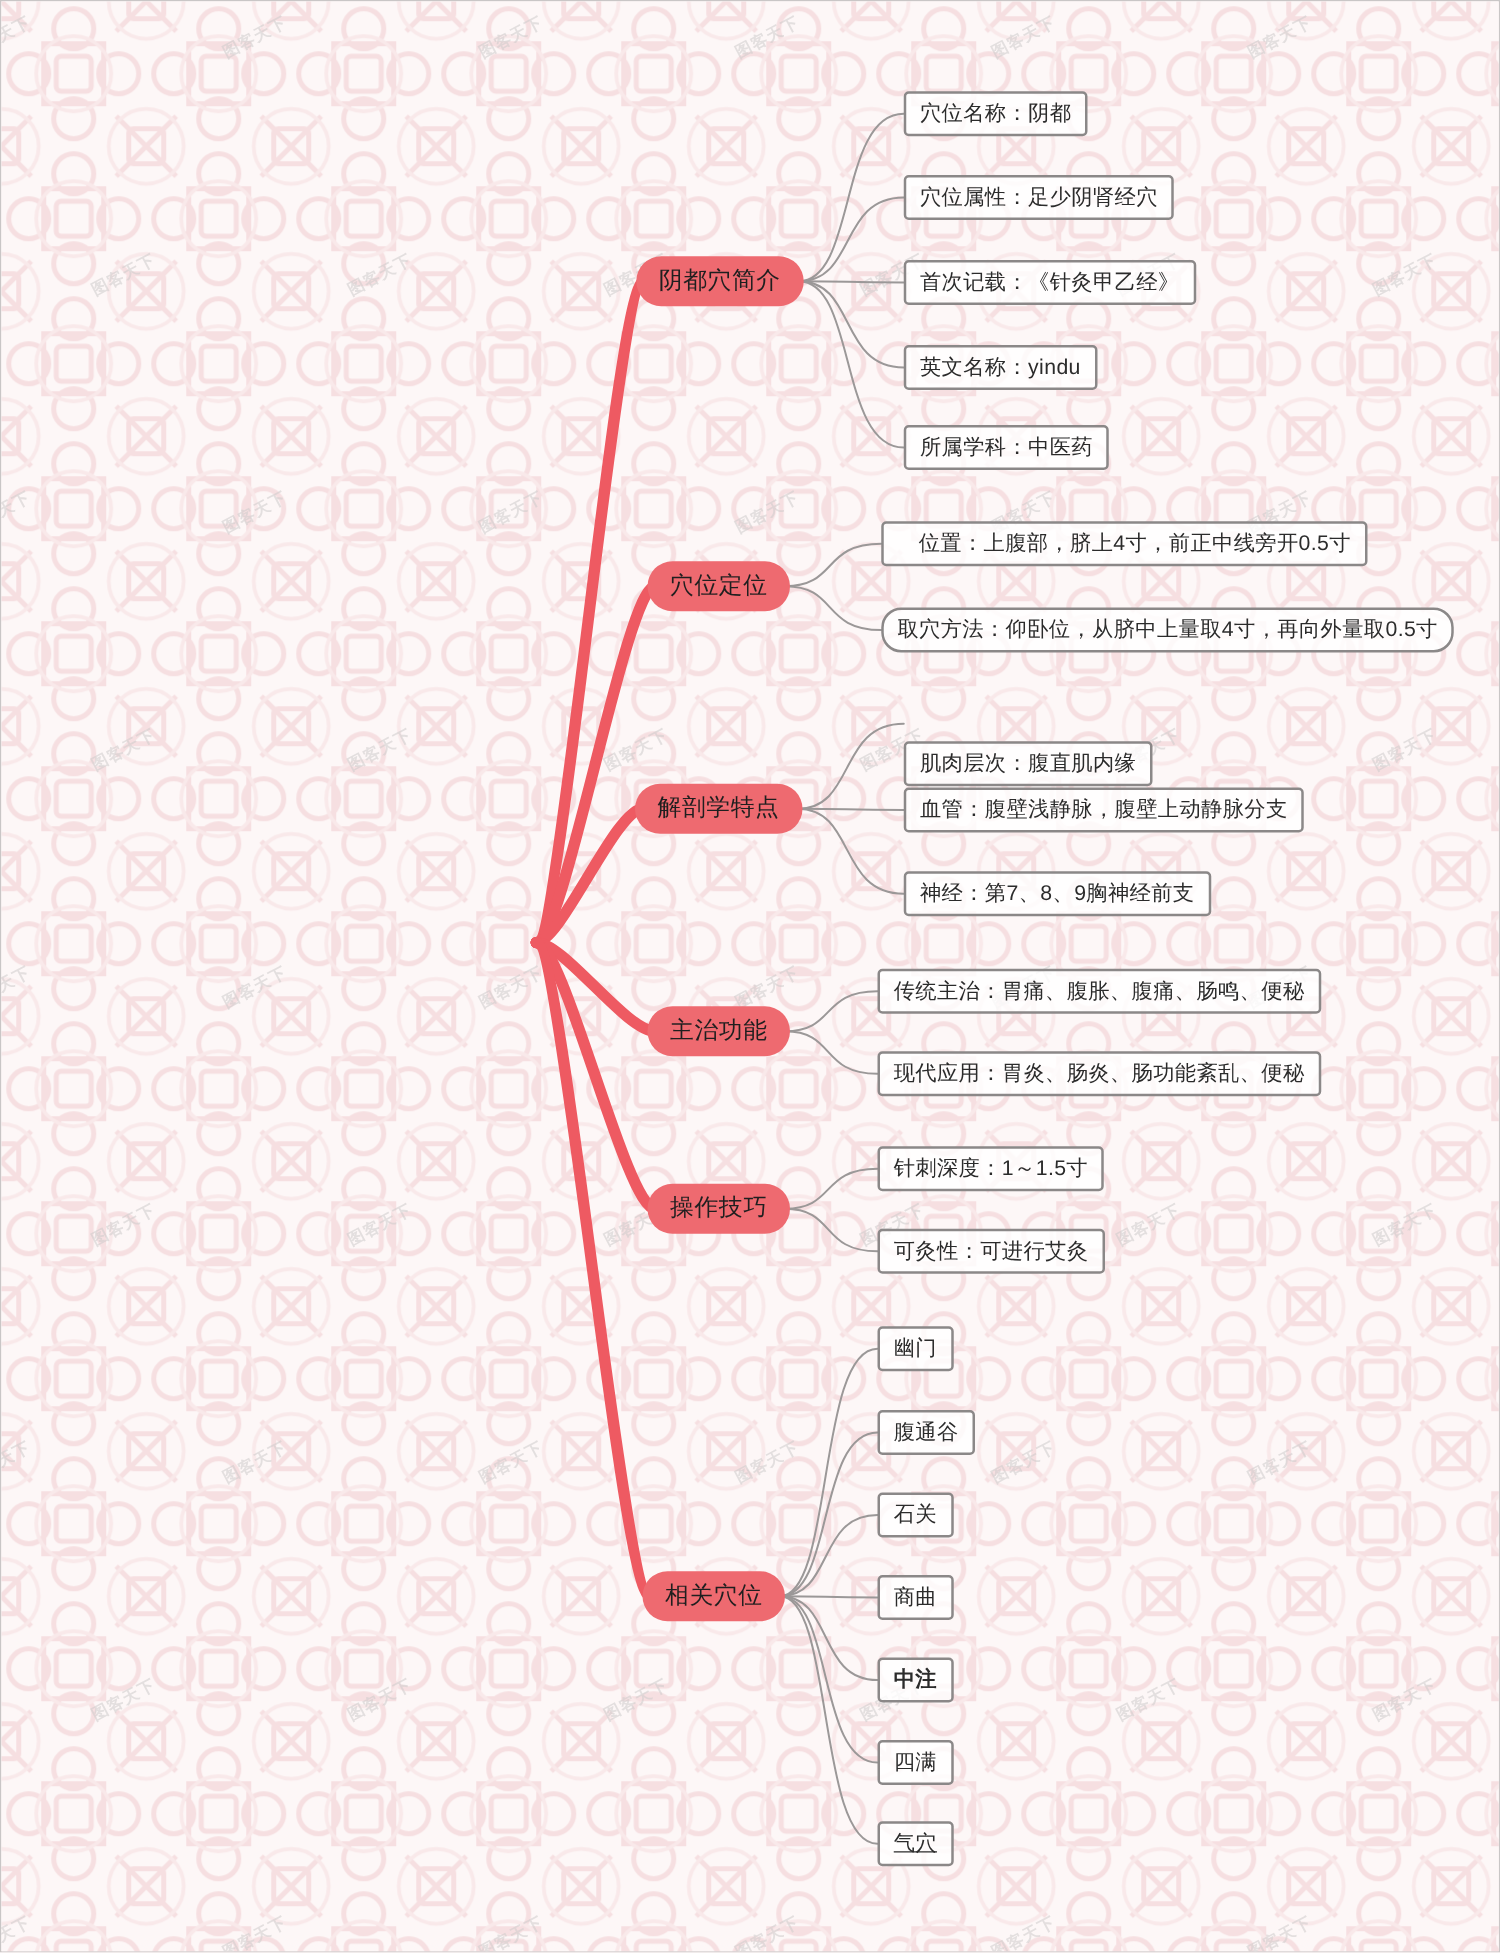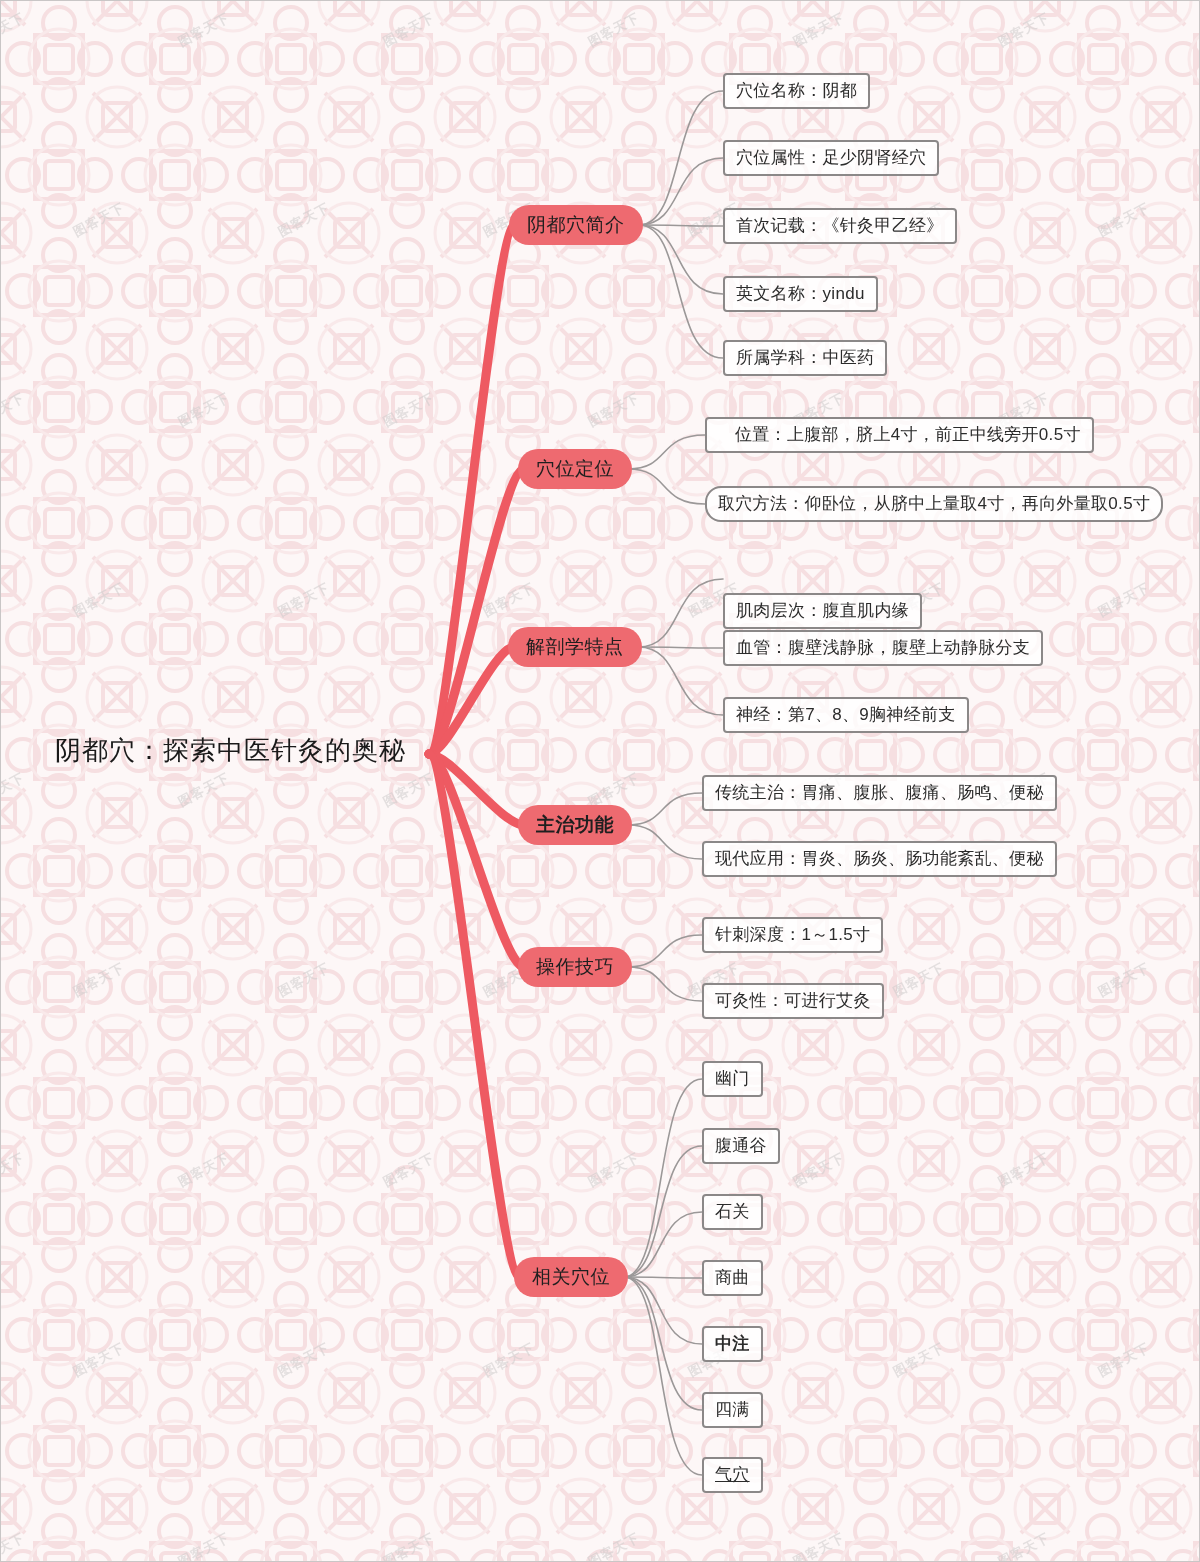--- a/index.html
+++ b/index.html
@@ -188,37 +188,36 @@
         <path d="M 623 1276 C 665.9 1276 652.64 1078 701 1078"></path>
         <path d="M 623 1276 C 665.9 1276 652.64 1145 701 1145"></path>
         <path d="M 623 1276 C 665.9 1276 652.64 1211 701 1211"></path>
         <path d="M 623 1276 C 665.9 1276 652.64 1277 701 1277"></path>
         <path d="M 623 1276 C 665.9 1276 652.64 1343 701 1343"></path>
         <path d="M 623 1276 C 665.9 1276 652.64 1409 701 1409"></path>
         <path d="M 623 1276 C 665.9 1276 652.64 1474 701 1474"></path>
       </g>
   </svg>
 
-  <div class="node root" id="root-node" style="left: 54px; top: 736px;">阴都穴：探索中医针灸的奥秘</div>
 
   <div id="nodes-layer">
       <div class="node branch" style="left: 508px; visibility: visible; top: 204px;">阴都穴简介</div>
       <div class="node leaf" style="left: 722px; visibility: visible; top: 72px;">穴位名称：阴都</div>
       <div class="node leaf" style="left: 722px; visibility: visible; top: 139px;">穴位属性：足少阴肾经穴</div>
       <div class="node leaf" style="left: 722px; visibility: visible; top: 207px;">首次记载：《针灸甲乙经》</div>
       <div class="node leaf" style="left: 722px; visibility: visible; top: 275px;">英文名称：yindu</div>
       <div class="node leaf" style="left: 722px; visibility: visible; top: 339px;">所属学科：中医药</div>
       <div class="node branch" style="left: 517px; visibility: visible; top: 448px;">穴位定位</div>
       <div class="node leaf" style="left: 704px; visibility: visible; top: 416px; padding-left: 28px;">位置：上腹部，脐上4寸，前正中线旁开0.5寸</div>
       <div class="node leaf" style="left: 704px; visibility: visible; top: 485px; border-radius: 16px;">取穴方法：仰卧位，从脐中上量取4寸，再向外量取0.5寸</div>
       <div class="node branch" style="left: 507px; visibility: visible; top: 626px;">解剖学特点</div>
       <div class="node leaf" style="left: 722px; visibility: visible; top: 560px; margin-top: 32px;">肌肉层次：腹直肌内缘</div>
       <div class="node leaf" style="left: 722px; visibility: visible; top: 629px;">血管：腹壁浅静脉，腹壁上动静脉分支</div>
       <div class="node leaf" style="left: 722px; visibility: visible; top: 696px;">神经：第7、8、9胸神经前支</div>
-      <div class="node branch" style="left: 517px; visibility: visible; top: 804px; font-weight: bold;">主治功能</div>
+      <div class="node branch" style="left: 517px; visibility: visible; top: 804px;">主治功能</div>
       <div class="node leaf" style="left: 701px; visibility: visible; top: 774px;">传统主治：胃痛、腹胀、腹痛、肠鸣、便秘</div>
       <div class="node leaf" style="left: 701px; visibility: visible; top: 840px;">现代应用：胃炎、肠炎、肠功能紊乱、便秘</div>
       <div class="node branch" style="left: 517px; visibility: visible; top: 946px;">操作技巧</div>
       <div class="node leaf" style="left: 701px; visibility: visible; top: 916px;">针刺深度：1～1.5寸</div>
       <div class="node leaf" style="left: 701px; visibility: visible; top: 982px;">可灸性：可进行艾灸</div>
       <div class="node branch" style="left: 513px; visibility: visible; top: 1256px;">相关穴位</div>
       <div class="node leaf" style="left: 701px; visibility: visible; top: 1060px;">幽门</div>
       <div class="node leaf" style="left: 701px; visibility: visible; top: 1127px;">腹通谷</div>
       <div class="node leaf" style="left: 701px; visibility: visible; top: 1193px;">石关</div>
       <div class="node leaf" style="left: 701px; visibility: visible; top: 1259px;">商曲</div>

